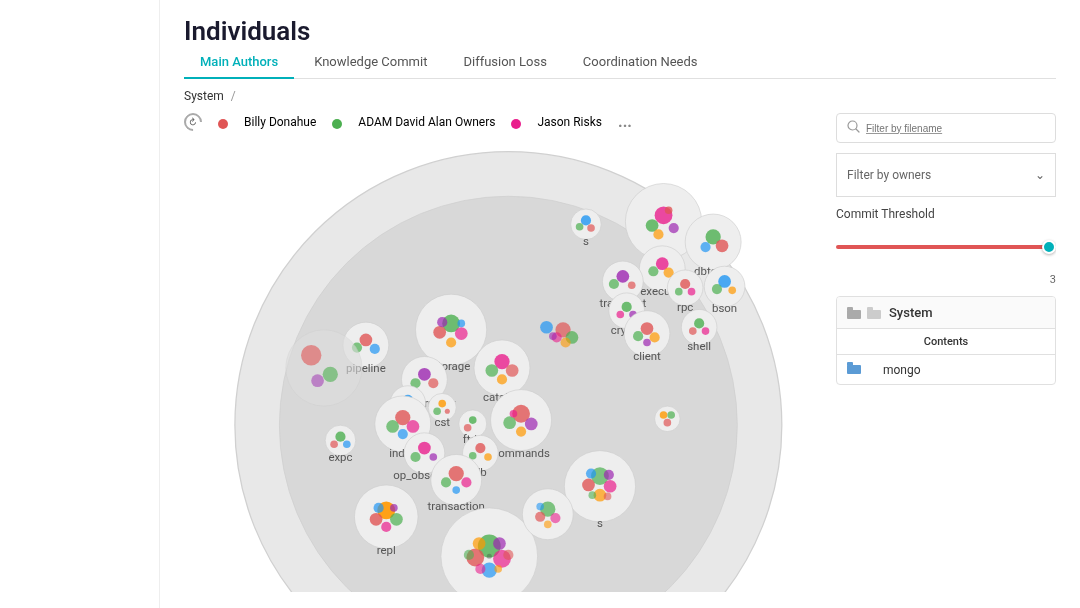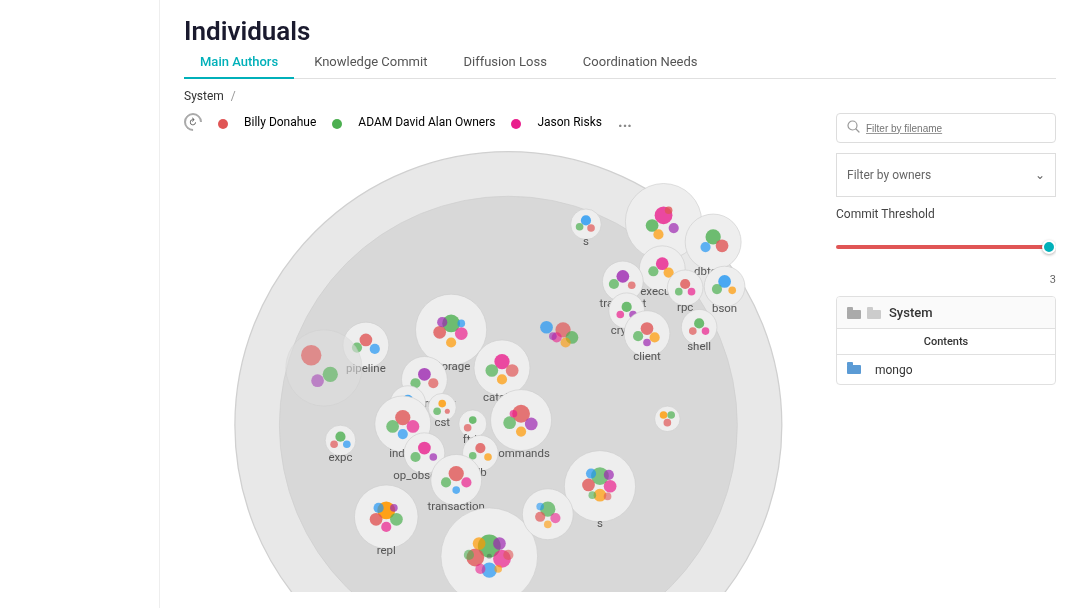--- a/index.html
+++ b/index.html
@@ -280,21 +280,21 @@
     }
     .file-tab.active {
       background: #fff;
       font-weight: 500;
       color: #333;
     }
 
     .file-tree-item {
       display: flex;
       align-items: center;
-      gap: 14px;
+      gap: 22px;
       padding: 7px 10px;
       font-size: 12px;
       color: #333;
       cursor: pointer;
     }
     .folder-icon {
       color: #5b9bd5;
       font-size: 13px;
     }
   </style>

